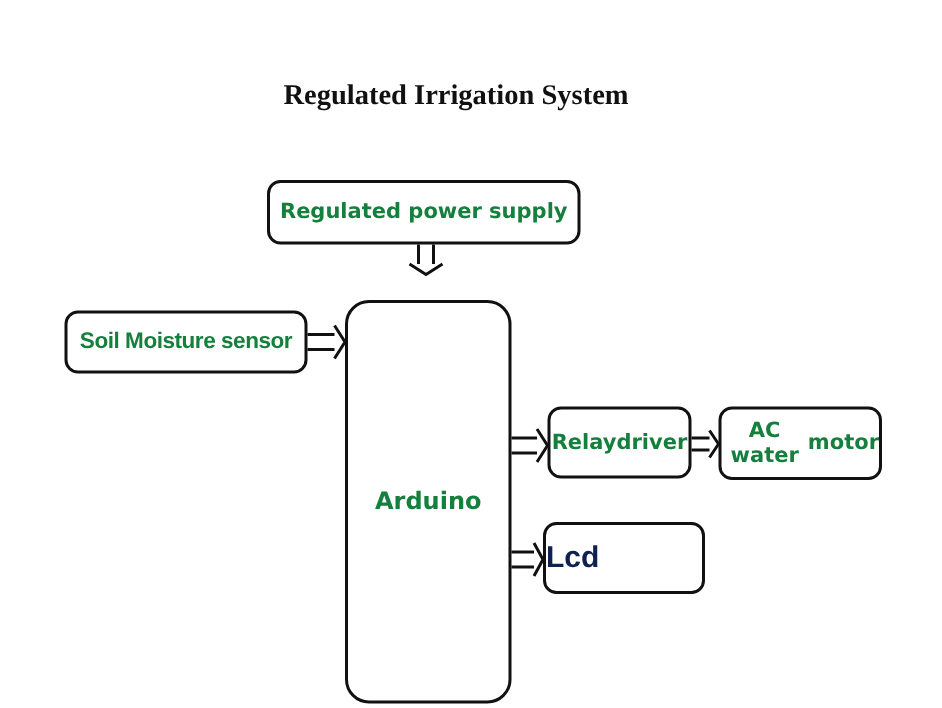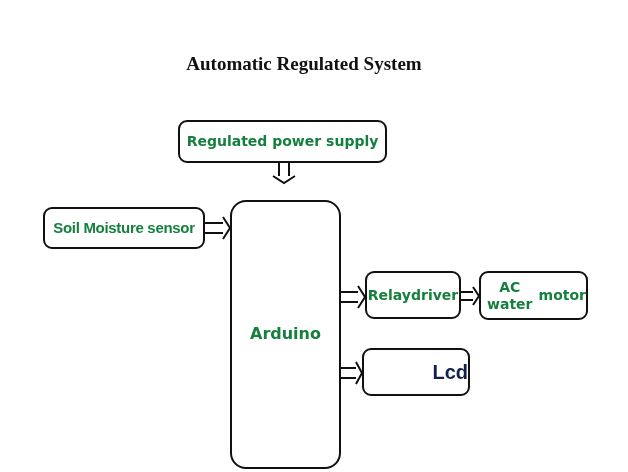--- a/index.html
+++ b/index.html
@@ -8,21 +8,21 @@
     font-family:"Liberation Serif", serif; font-weight:bold; font-size:19px; color:#111; }
   .box { position:absolute; border:2.5px solid #111; border-radius:9px; background:#fff;
     box-sizing:border-box; display:flex; align-items:center; justify-content:center; text-align:center;
     font-family:"DejaVu Sans", sans-serif; font-weight:bold; color:#15803d; line-height:1.15; }
   .serif { font-family:Liberation Sans, sans-serif; }
   svg.arrows { position:absolute; left:0; top:0; }
 </style>
 </head>
 <body>
 
-<div class="title">Automatic Regulated System</div>
+<div class="title">Regulated Irrigation System</div>
 
 <div class="box" style="left:178px; top:120px; width:209px; height:43px; font-size:14px;">
   <span>Regulated power supply</span>
 </div>
 
 <div class="box serif" style="left:43px; top:207px; width:162px; height:42px; font-size:15px; letter-spacing:-0.3px;">
   <span>Soil Moisture sensor</span>
 </div>
 
 <div class="box" style="left:230px; top:200px; width:111px; height:269px; border-radius:16px; font-size:16px;">
@@ -32,21 +32,21 @@
 <div class="box" style="left:365px; top:271px; width:96px; height:48px; font-size:14px; flex-direction:row;">
   <span>Relay</span>
   <span>driver</span>
 </div>
 
 <div class="box" style="left:479px; top:271px; width:109px; height:49px; font-size:14px; ">
   <span>AC water</span>
   <span>motor</span>
 </div>
 
-<div class="box serif" style="left:362px; top:348px; width:108px; height:48px; font-size:20px; justify-content:flex-end; padding-left:12px; color:#102050;">
+<div class="box serif" style="left:362px; top:348px; width:108px; height:48px; font-size:20px; justify-content:flex-start; color:#102050;">
   <span>Lcd</span>
 </div>
 
 <svg class="arrows" width="628" height="472">
   <g fill="none" stroke="#111" stroke-width="2">
 
     <g>
       <line x1="279" y1="163" x2="279" y2="176"></line>
       <line x1="289" y1="163" x2="289" y2="176"></line>
       <polyline points="273,176 284,183 295,176"></polyline>

